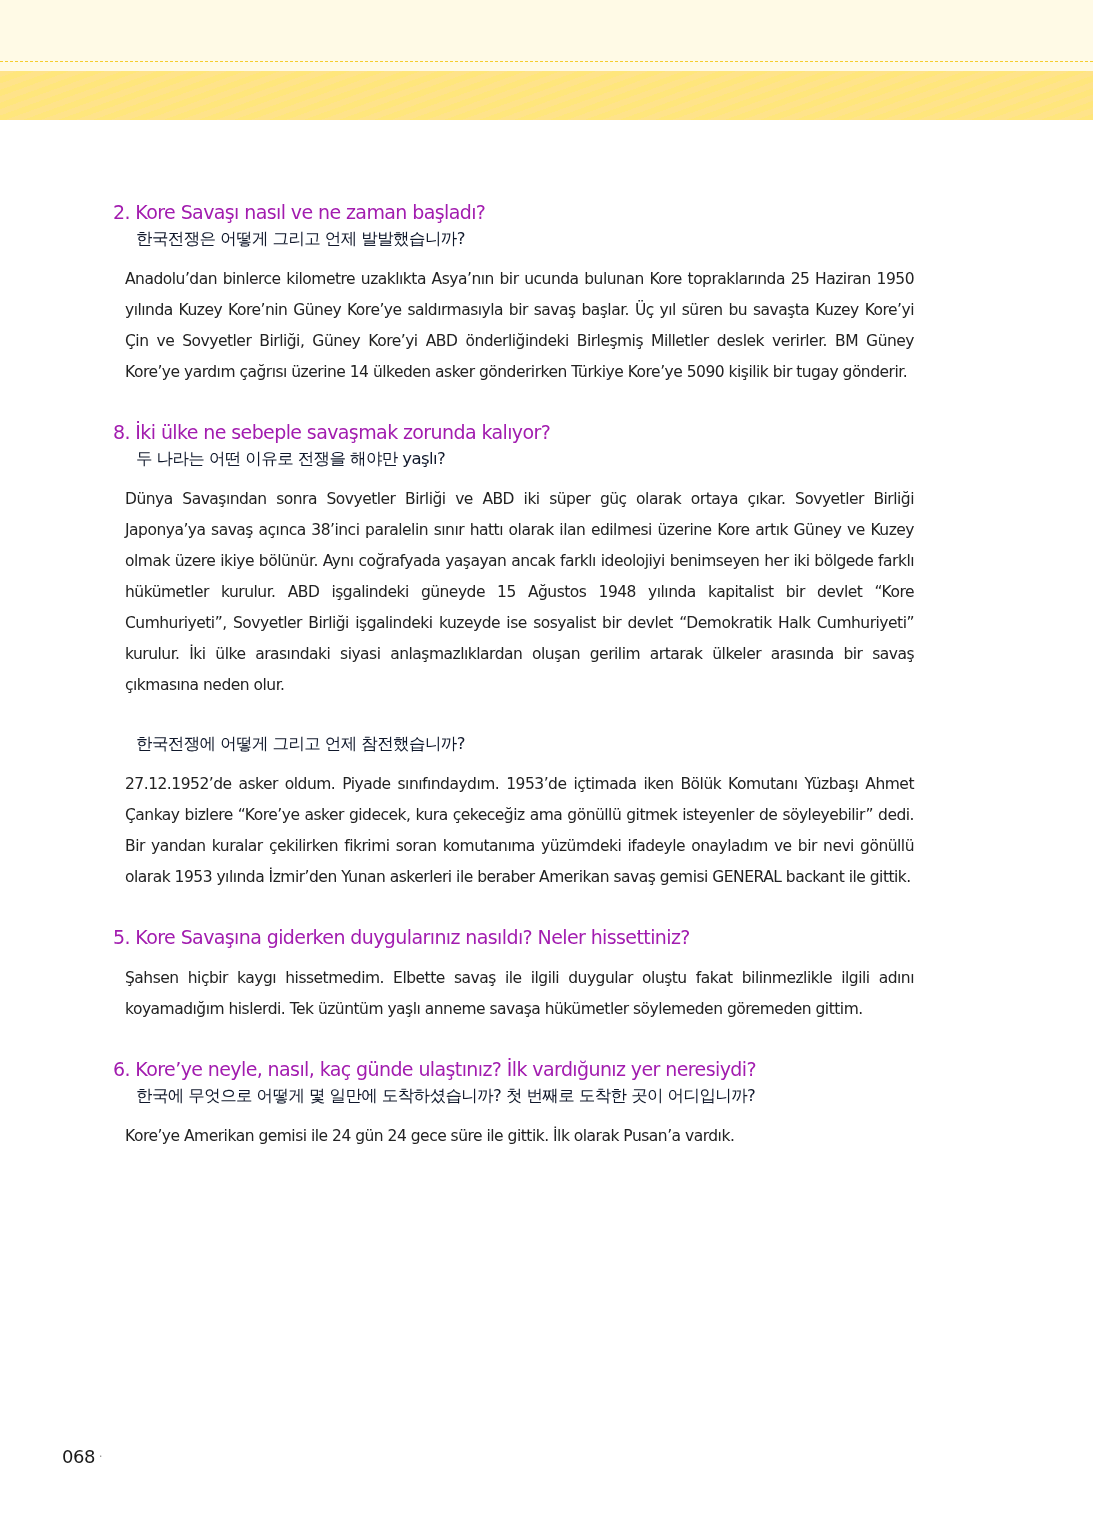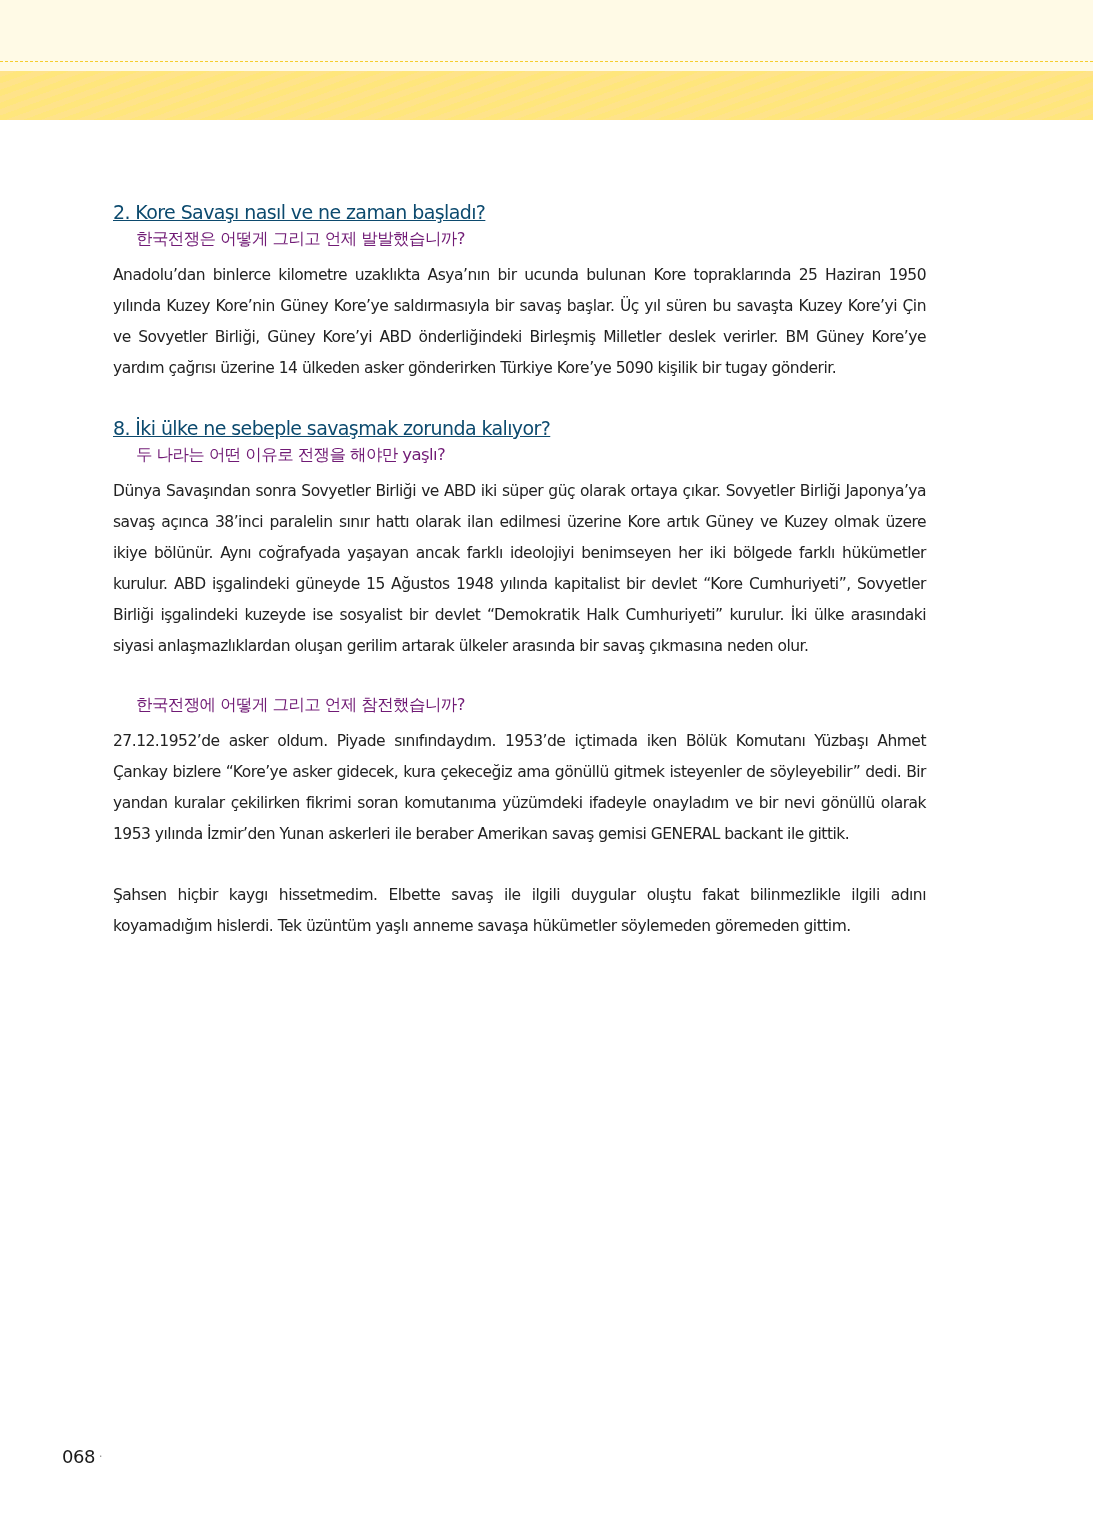--- a/index.html
+++ b/index.html
@@ -21,43 +21,42 @@
     }
     .header-stripe {
       position: absolute; left: 0; top: 71px; width: 1093px; height: 49px;
       background: repeating-linear-gradient(-20deg, #ffe67c 0px, #ffe67c 6px, #ffe38a 6px, #ffe38a 12px);
     }
     .content {
       position: absolute; left: 113px; top: 198px; width: 813px;
     }
     .qa { margin-bottom: 30px; }
     .q-title {
-      color: #0c4a6e;
+      color: #a21caf;
       font-size: 19px;
       line-height: 28px;
       letter-spacing: -0.6px;
       white-space: nowrap;
-      text-decoration: underline;
     }
     .q-sub {
-      color: #701a75;
+      color: #0f172a;
       font-size: 16.5px;
       line-height: 26px;
       padding-left: 23px;
       letter-spacing: -0.6px;
       white-space: nowrap;
       margin-bottom: 8px;
     }
     .answer {
       color: #222222;
       font-size: 15.5px;
       line-height: 31px;
       text-align: justify;
       letter-spacing: -0.5px;
-      margin: 0;
+      margin: 12px;
     }
     .footer {
       position: absolute; left: 62px; top: 1446px;
       font-size: 18px; color: #1a1a1a; letter-spacing: -0.5px;
     }
     .footer .dot { color: #999; font-size: 12px; margin-left: 4px; position: relative; top: -2px; }
   </style>
 </head>
 <body>
 
@@ -77,20 +76,26 @@
     <div class="q-sub">두 나라는 어떤 이유로 전쟁을 해야만 yaşlı?</div>
     <p class="answer">Dünya Savaşından sonra Sovyetler Birliği ve ABD iki süper güç olarak ortaya çıkar.  Sovyetler Birliği Japonya’ya savaş açınca 38’inci paralelin sınır hattı olarak ilan edilmesi üzerine Kore artık Güney ve Kuzey olmak üzere ikiye bölünür. Aynı coğrafyada yaşayan ancak farklı ideolojiyi benimseyen her iki bölgede farklı hükümetler kurulur. ABD işgalindeki güneyde  15 Ağustos 1948 yılında kapitalist bir devlet “Kore Cumhuriyeti”, Sovyetler Birliği işgalindeki kuzeyde ise sosyalist bir devlet “Demokratik Halk Cumhuriyeti” kurulur. İki ülke arasındaki siyasi anlaşmazlıklardan oluşan gerilim artarak ülkeler arasında bir savaş çıkmasına neden olur.</p>
   </section>
 
   <section class="qa">
     <div class="q-sub">한국전쟁에 어떻게 그리고 언제 참전했습니까?</div>
     <p class="answer">27.12.1952’de asker oldum. Piyade sınıfındaydım. 1953’de içtimada iken Bölük Komutanı Yüzbaşı Ahmet Çankay bizlere “Kore’ye asker gidecek, kura çekeceğiz ama gönüllü gitmek isteyenler de söyleyebilir” dedi. Bir yandan kuralar çekilirken fikrimi soran komutanıma yüzümdeki ifadeyle onayladım ve bir nevi gönüllü olarak 1953 yılında İzmir’den Yunan askerleri ile beraber Amerikan savaş gemisi GENERAL backant ile gittik.</p>
   </section>
 
   <section class="qa">
+    <div class="q-title">5. Kore Savaşına giderken duygularınız nasıldı? Neler hissettiniz?</div>
     <p class="answer">Şahsen hiçbir kaygı hissetmedim. Elbette savaş ile ilgili duygular oluştu fakat bilinmezlikle ilgili adını koyamadığım hislerdi. Tek üzüntüm yaşlı anneme savaşa hükümetler söylemeden göremeden gittim.</p>
   </section>
 
+  <section class="qa">
+    <div class="q-title">6. Kore’ye neyle, nasıl, kaç günde ulaştınız? İlk vardığunız yer neresiydi?</div>
+    <div class="q-sub">한국에 무엇으로 어떻게 몇 일만에 도착하셨습니까? 첫 번째로 도착한 곳이 어디입니까?</div>
+    <p class="answer">Kore’ye Amerikan gemisi ile 24 gün 24 gece süre ile gittik. İlk olarak Pusan’a vardık.</p>
+  </section>
 </div>
 
 <div class="footer">
   <span>068</span><span class="dot">·</span>
 </div>
 
 </body></html>

